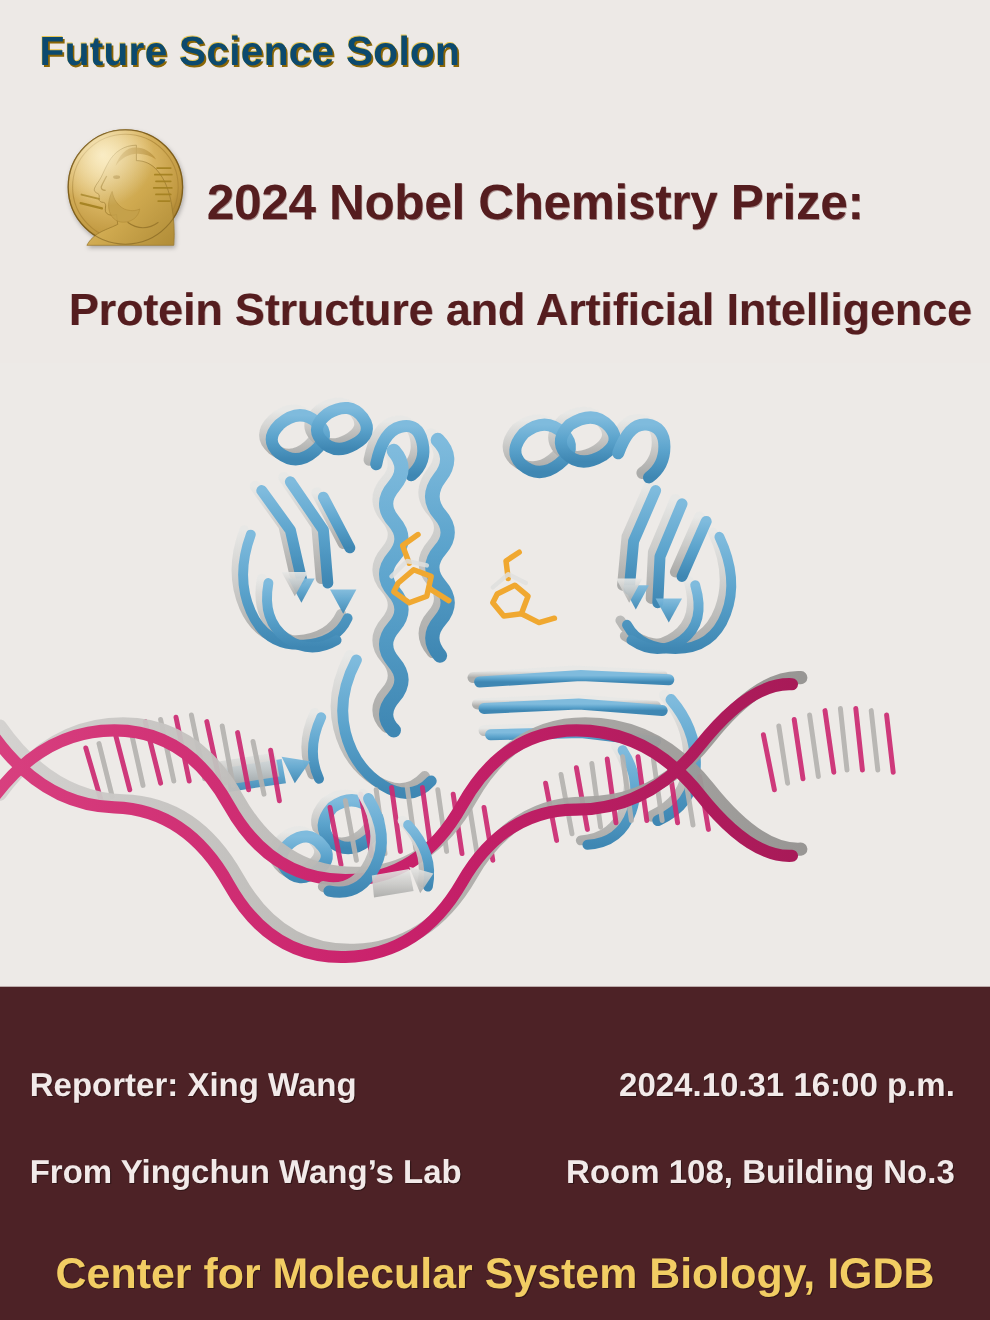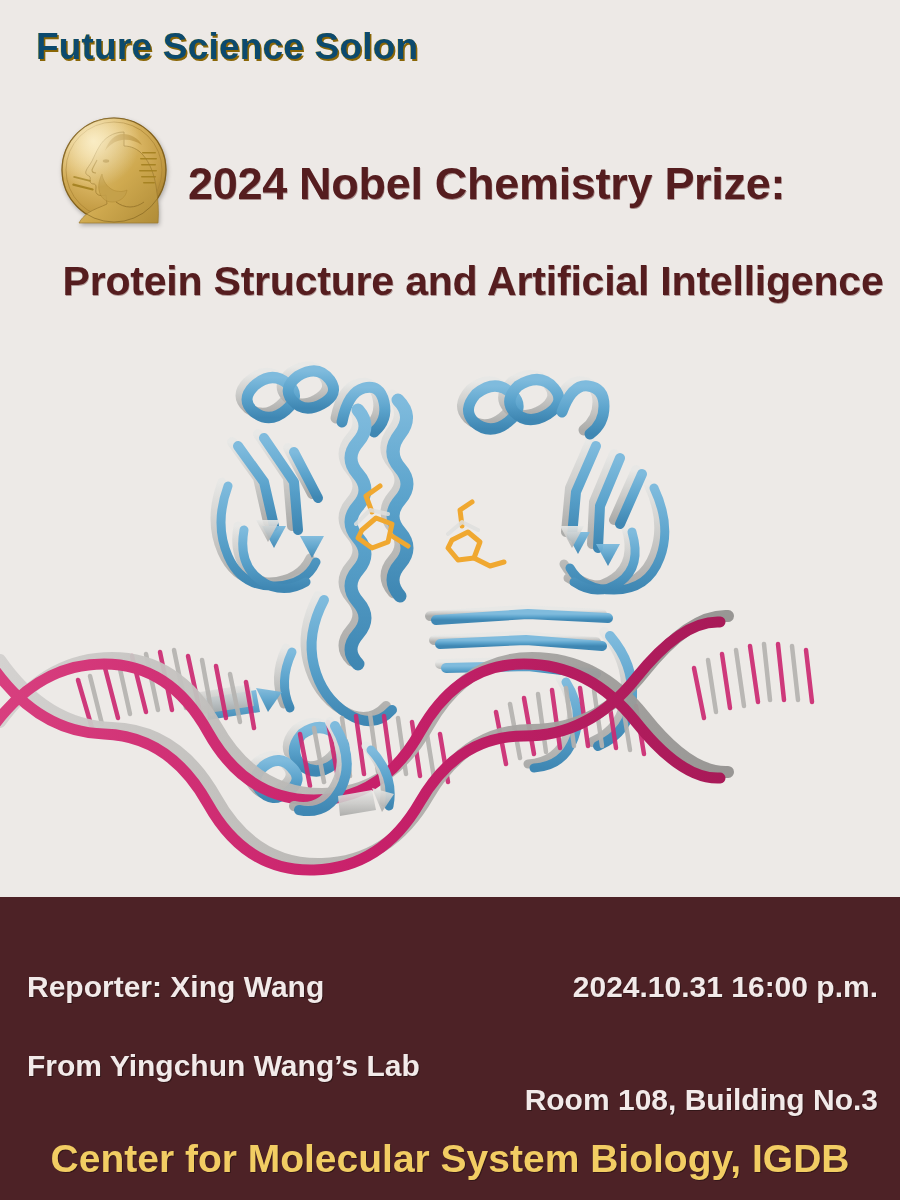--- a/index.html
+++ b/index.html
@@ -58,25 +58,26 @@
   
   .footer{
     position:absolute;left:0;top:897px;width:900px;height:303px;
     background:#4d2226;
   }
   .frow{
     position:absolute;left:0;width:900px;
     display:flex;align-items:baseline;
     color:#f2eae9;font-weight:bold;font-size:30px;
     text-shadow:1px 1px 0 rgba(0,0,0,.35);
+    gap:24px;
   }
   .frow.r1{top:73px;}
-  .frow.r2{top:152px;flex-direction:column;}
+  .frow.r2{top:152px;}
   .fleft{margin-left:27px;white-space:nowrap;}
-  .fright{margin-left:auto;margin-right:22px;white-space:nowrap;}
+  .fright{margin-left:auto;margin-right:32px;white-space:nowrap;}
   .org{
     position:absolute;left:0;top:240px;width:900px;text-align:center;
     font-size:39px;font-weight:bold;color:#f2cd63;white-space:nowrap;
     text-shadow:1px 1px 0 rgba(0,0,0,.32);
   }
 </style>
 </head>
 <body>
 
 <div class="poster">

